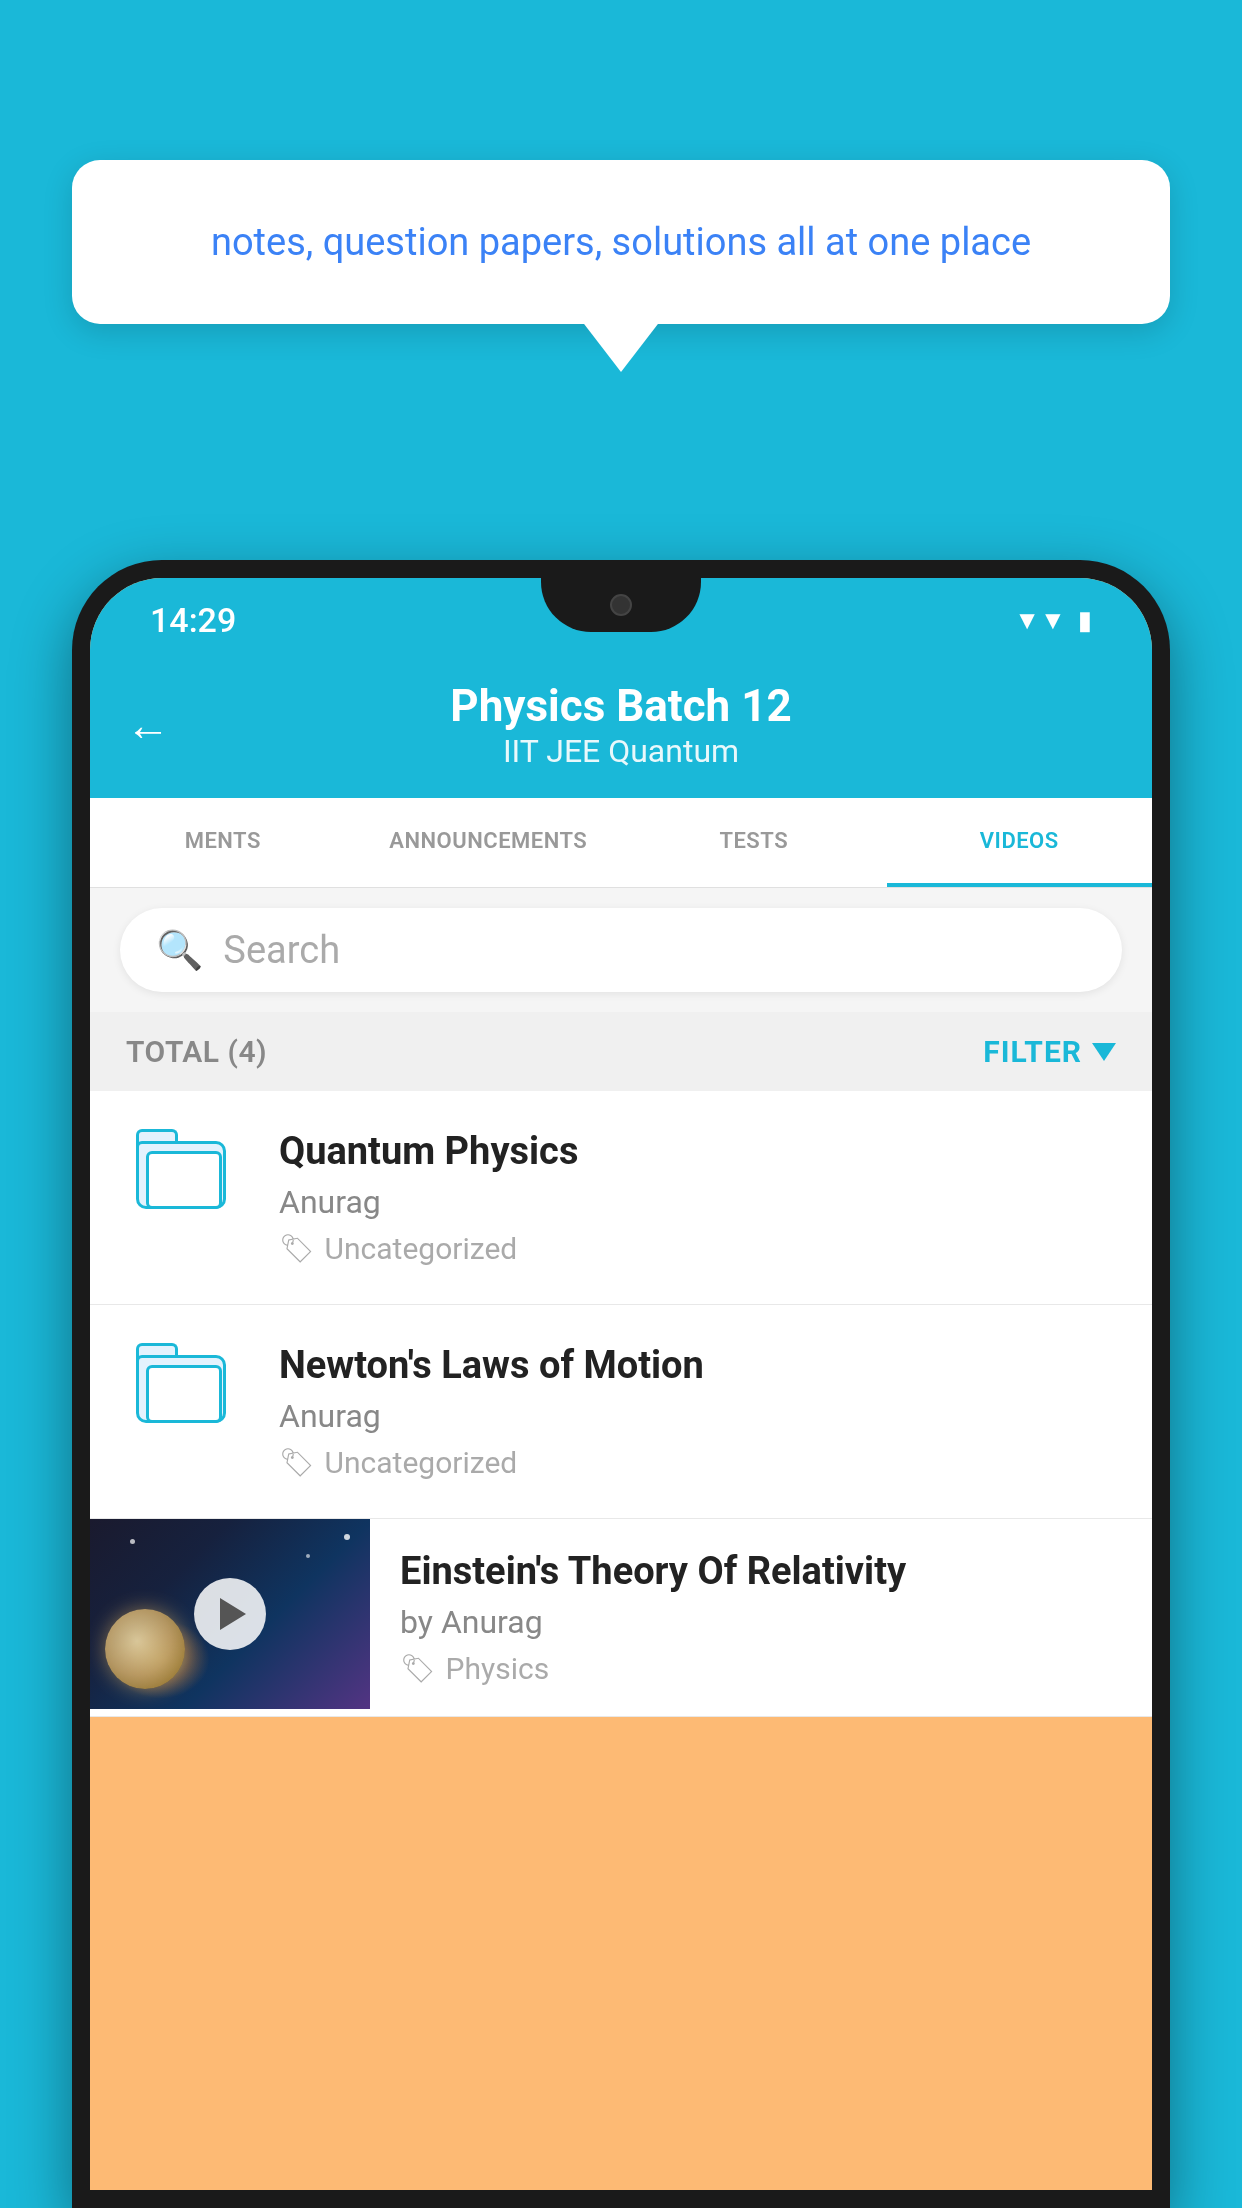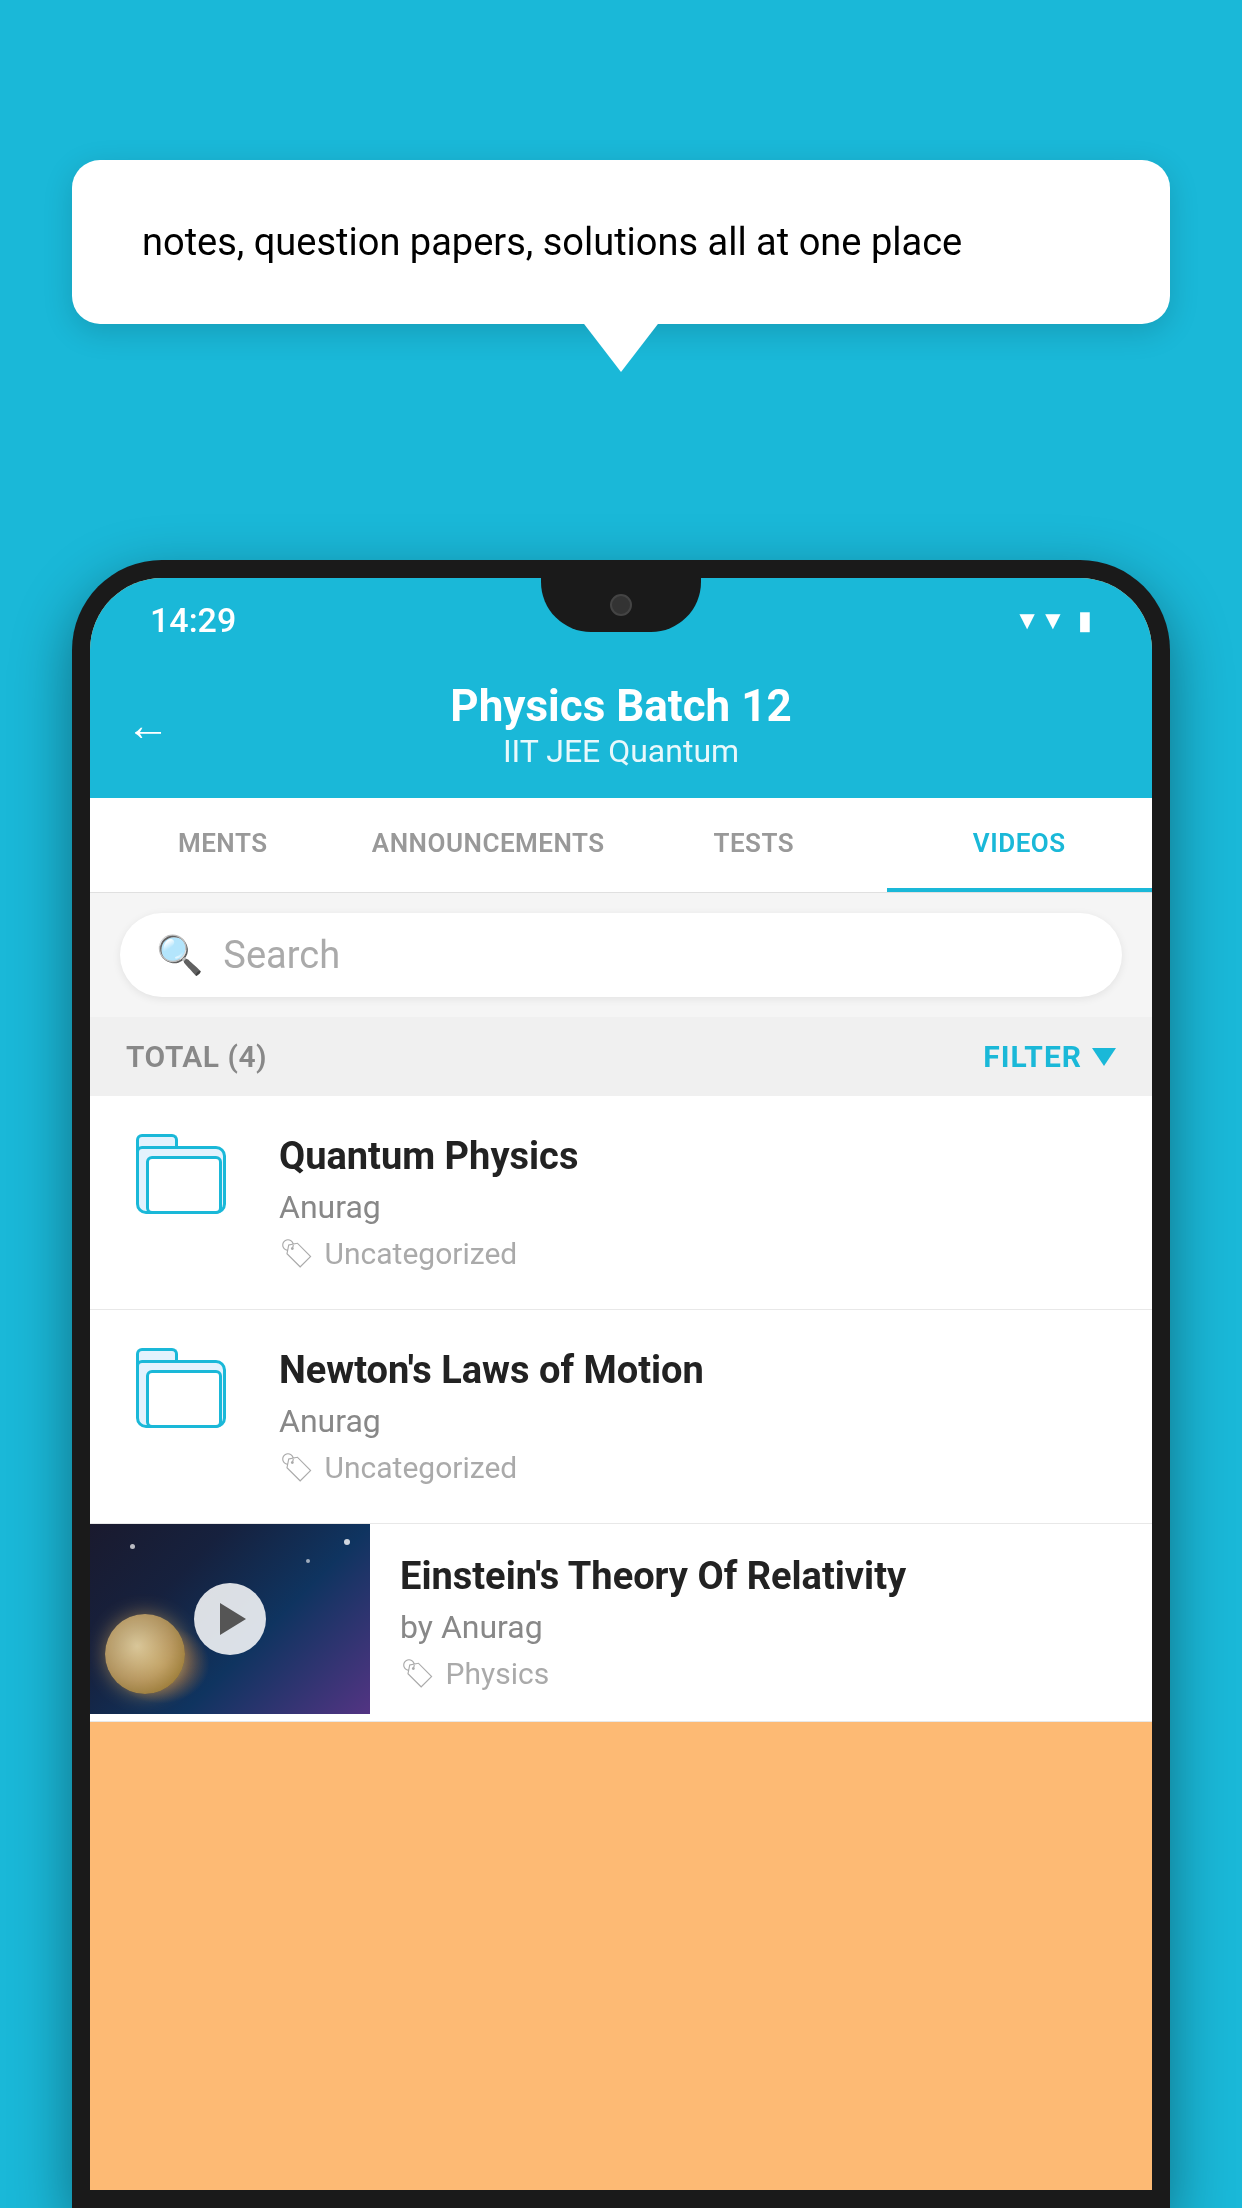--- a/index.html
+++ b/index.html
@@ -41,22 +41,23 @@
     .bubble-title {
       font-size: 72px;
       font-weight: 400;
       color: #1ab8d8;
       line-height: 1.2;
       margin-bottom: 28px;
     }
 
     .bubble-subtitle {
       font-size: 38px;
-      color: #000000;
+      color: #3b82f6;
       font-weight: 400;
+      text-align: center;
     }
 
     
     .phone-frame {
       position: absolute;
       top: 560px;
       left: 72px;
       right: 72px;
       bottom: 0;
       background: #1a1a1a;
@@ -158,21 +159,21 @@
     .tabs {
       display: flex;
       background: white;
       border-bottom: 1px solid #e0e0e0;
     }
 
     .tab {
       flex: 1;
       text-align: center;
       padding: 30px 8px;
-      font-size: 26px;
+      font-size: 22px;
       color: #999;
       font-weight: 600;
       letter-spacing: 0.5px;
       text-transform: uppercase;
       border-bottom: 4px solid transparent;
     }
 
     .tab.active {
       color: #1ab8d8;
       border-bottom: 4px solid #1ab8d8;

